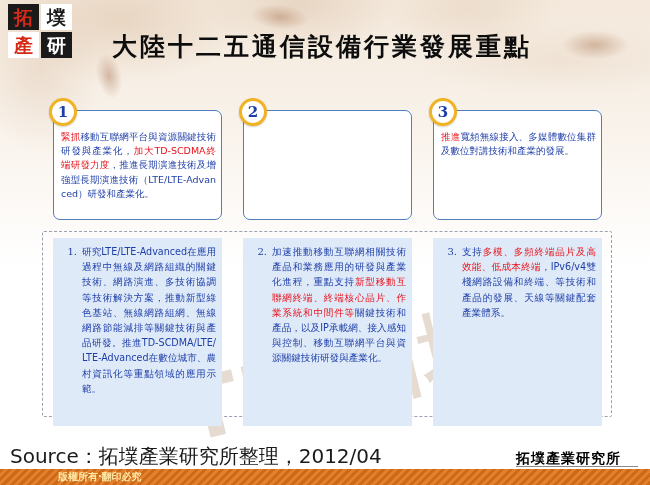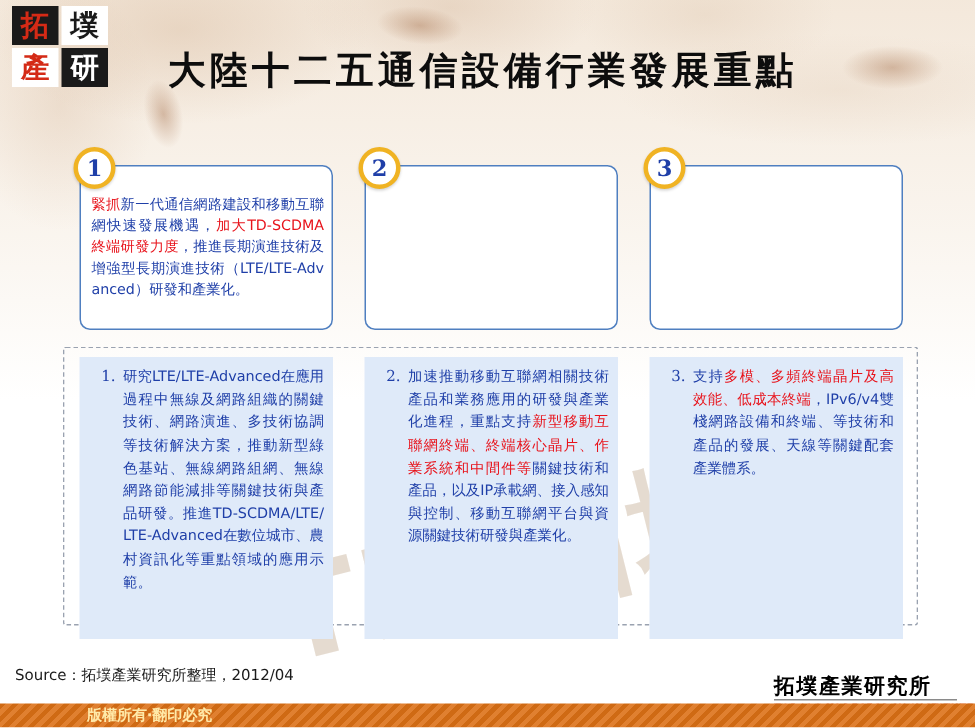--- a/index.html
+++ b/index.html
@@ -107,21 +107,21 @@
     flex:1 1 auto;
     font-family:"DejaVu Sans","Liberation Sans",sans-serif;
     font-size:9.6px;line-height:15.2px;color:#1f3fa8;text-align:justify;
     word-break:break-all;
   }
 
   
   .sourceline{
     position:absolute;left:10px;top:443px;
     font-family:"DejaVu Sans","Liberation Sans",sans-serif;
-    font-size:10px;color:#1a1a1a;white-space:nowrap;
+    font-size:20px;color:#1a1a1a;white-space:nowrap;
   }
 
   
   .footerbar{
     position:absolute;left:0;top:469px;width:650px;height:16px;
     background:repeating-linear-gradient(135deg,#cf6a14 0 3px,#e08030 3px 6px);
   }
   .footerbar .fb-text{
     position:absolute;left:10px;top:1px;
     font-family:"DejaVu Sans","Liberation Sans",sans-serif;
@@ -164,29 +164,30 @@
     <div class="q q1">拓</div>
     <div class="q q2">墣</div>
     <div class="q q3">產</div>
     <div class="q q4">研</div>
   </div>
 
   <div class="title">大陸十二五通信設備行業發展重點</div>
 
   <div class="topbox box1">
     <div class="numcircle">1</div>
-    <div class="tb-text"><span style="color: rgb(232, 19, 27);">緊抓</span><span style="color: rgb(31, 63, 168);">新一代通信網路建設和移動互聯網快速發展機遇，</span><span style="color: rgb(232, 19, 27);">加大TD-SCDMA終端研發力度</span><span style="color: rgb(31, 63, 168);">，推進長期演進技術及增強型長期演進技術（LTE/LTE-Advanced）研發和產業化。</span></div>
+    <div class="tb-text"><span style="color: rgb(232, 19, 27);">緊抓</span><span style="color: rgb(31, 63, 168);">移動互聯網平台與資源關鍵技術研發與產業化，</span><span style="color: rgb(232, 19, 27);">加大TD-SCDMA終端研發力度</span><span style="color: rgb(31, 63, 168);">，推進長期演進技術及增強型長期演進技術（LTE/LTE-Advanced）研發和產業化。</span></div>
   </div>
 
   <div class="topbox box2">
     <div class="numcircle">2</div>
   </div>
 
   <div class="topbox box3">
     <div class="numcircle">3</div>
+    <div class="tb-text"><span style="color: rgb(232, 19, 27);">推進</span><span style="color: rgb(31, 63, 168);">寬頻無線接入、多媒體數位集群及數位對講技術和產業的發展。</span></div>
   </div>
 
   <div class="dashframe"></div>
 
   <div class="botcol bc1">
     <div class="row">
       <div class="num">1.</div>
       <div class="body"><span style="color: rgb(31, 63, 168);">研究LTE/LTE-Advanced在應用過程中無線及網路組織的關鍵技術、網路演進、多技術協調等技術解決方案，推動新型綠色基站、無線網路組網、無線網路節能減排等關鍵技術與產品研發。推進TD-SCDMA/LTE/LTE-Advanced在數位城市、農村資訊化等重點領域的應用示範。</span></div>
     </div>
   </div>

